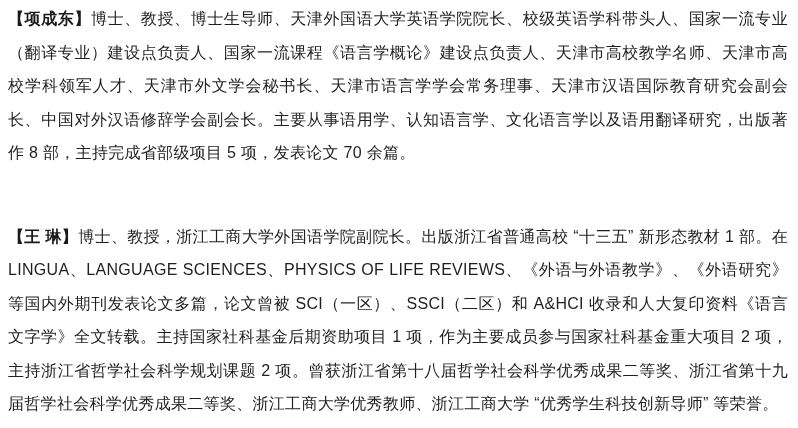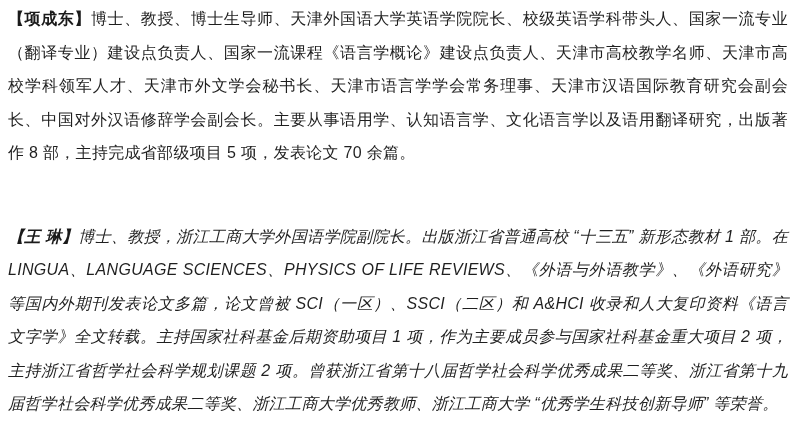--- a/index.html
+++ b/index.html
@@ -24,21 +24,20 @@
     margin: 0;
     font-size: 16px;
     line-height: 33.5px;
     color: #1f1f1f;
     text-align: justify;
     text-justify: inter-ideograph;
     letter-spacing: 0.3px;
   }
   .bio + .bio {
     margin-top: 50px;
-    font-style: italic;
   }
   .person-name {
     font-weight: 700;
     color: #1a1a1a;
   }
 </style>
 </head>
 <body>
 
 <div class="page">

